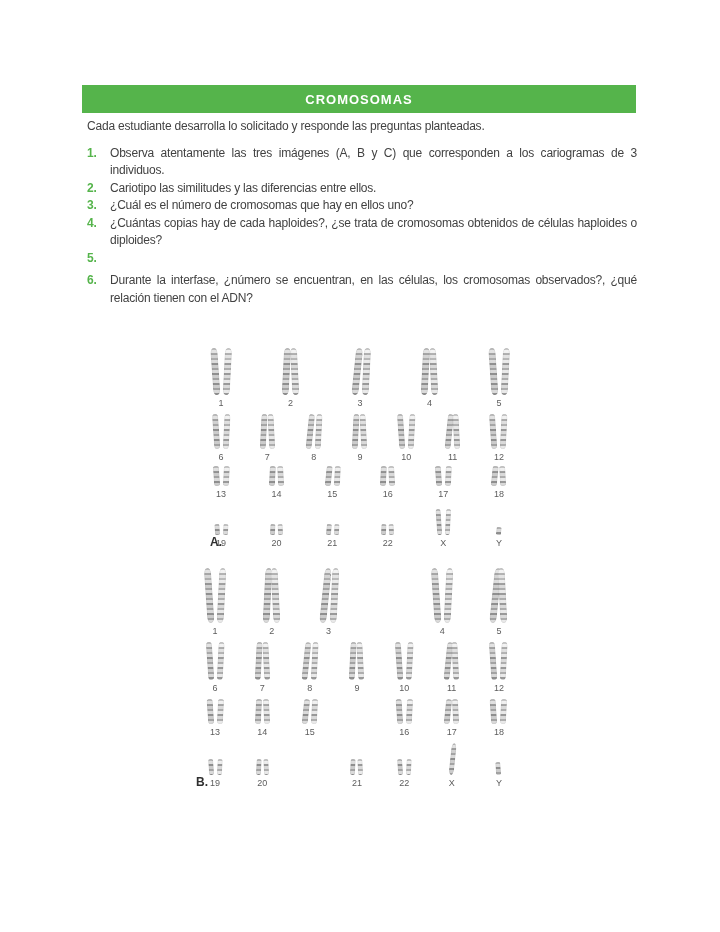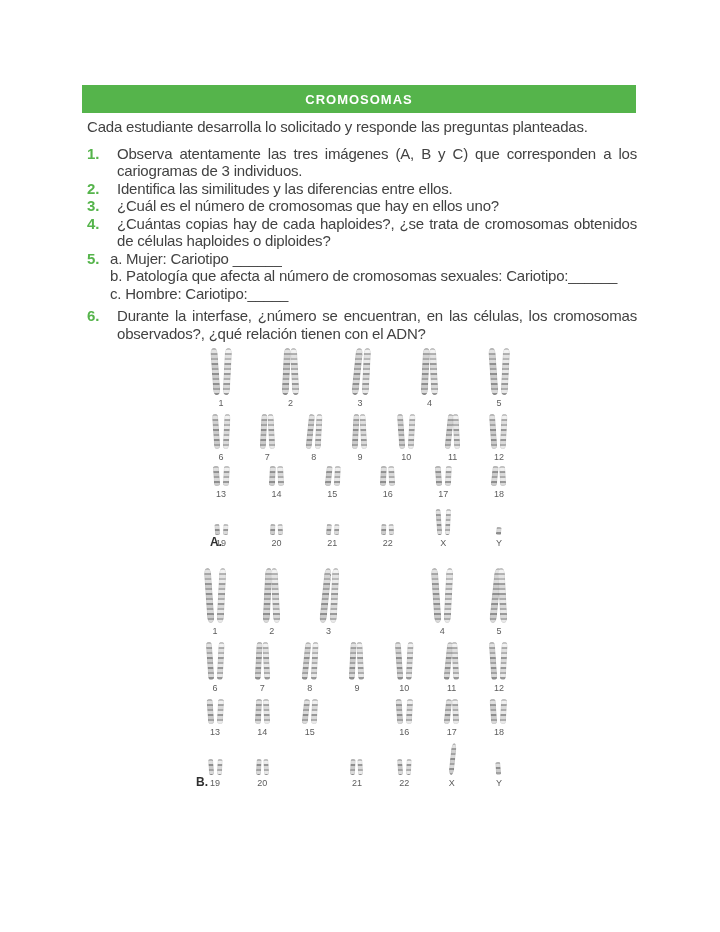--- a/index.html
+++ b/index.html
@@ -6,27 +6,27 @@
   body{width:720px;height:932px;font-family:"Liberation Sans",sans-serif;}
   .page{position:relative;width:708px;height:932px;background:#fff;overflow:hidden;}
 
   
   .title-band{position:absolute;left:82px;top:85px;width:554px;height:28px;background:#55b44b;
     display:flex;align-items:center;justify-content:center;}
   .title-band span{color:#ffffff;font-weight:bold;font-size:13px;letter-spacing:1px;}
 
   
   .content{position:absolute;left:87px;top:118px;width:550px;color:#424242;
-    font-size:15px;line-height:17.5px;letter-spacing:-0.2px;}
+    font-size:12px;line-height:17.5px;letter-spacing:-0.2px;}
   .intro{margin:0 0 9px 0;}
   .q{display:flex;}
   .q:last-child{margin-top:5px;}
   .q-num{flex:none;width:23px;color:#55b44b;font-weight:bold;}
   .q-body{flex:1;min-width:0;}
-  .q-text{text-align:justify;margin-left:7px;}
+  .q-text{text-align:justify;}
   .sub{margin:0;}
   .sub-item{text-align:left;}
 
   
   .karyo{position:absolute;margin:0;padding:0;display:flex;flex-direction:column;}
   #karyoA{left:204px;top:348px;width:312px;}
   #karyoB{left:198px;top:568px;width:318px;}
   .krow{display:flex;justify-content:space-between;align-items:flex-end;}
   #karyoA .krow:nth-child(1){margin-bottom:6px;}
   #karyoA .krow:nth-child(2){margin-bottom:4px;}
@@ -71,43 +71,38 @@
     <div id="questions">
         <div class="q">
           <span class="q-num">1.</span>
           <div class="q-body">
             <div class="q-text">Observa atentamente las tres imágenes (A, B y C) que corresponden a los cariogramas de 3 individuos.</div>
           </div>
         </div>
         <div class="q">
           <span class="q-num">2.</span>
           <div class="q-body">
-            <div class="q-text">Identifica las similitudes y las diferencias entre ellos.</div>
+            <div class="q-text">Cariotipo las similitudes y las diferencias entre ellos.</div>
           </div>
         </div>
         <div class="q">
           <span class="q-num">3.</span>
           <div class="q-body">
             <div class="q-text">¿Cuál es el número de cromosomas que hay en ellos uno?</div>
           </div>
         </div>
         <div class="q">
           <span class="q-num">4.</span>
           <div class="q-body">
             <div class="q-text">¿Cuántas copias hay de cada haploides?, ¿se trata de cromosomas obtenidos de células haploides o diploides?</div>
           </div>
         </div>
         <div class="q">
           <span class="q-num">5.</span>
           <div class="q-body">
-            <div class="sub">
-              <div class="sub-item">a. Mujer: Cariotipo ______</div>
-              <div class="sub-item">b. Patología que afecta al número de cromosomas sexuales: Cariotipo:______</div>
-              <div class="sub-item">c. Hombre: Cariotipo:_____</div>
-            </div>
           </div>
         </div>
         <div class="q">
           <span class="q-num">6.</span>
           <div class="q-body">
             <div class="q-text">Durante la interfase, ¿número se encuentran, en las células, los cromosomas observados?, ¿qué relación tienen con el ADN?</div>
           </div>
         </div>
       </div>
   </div>

